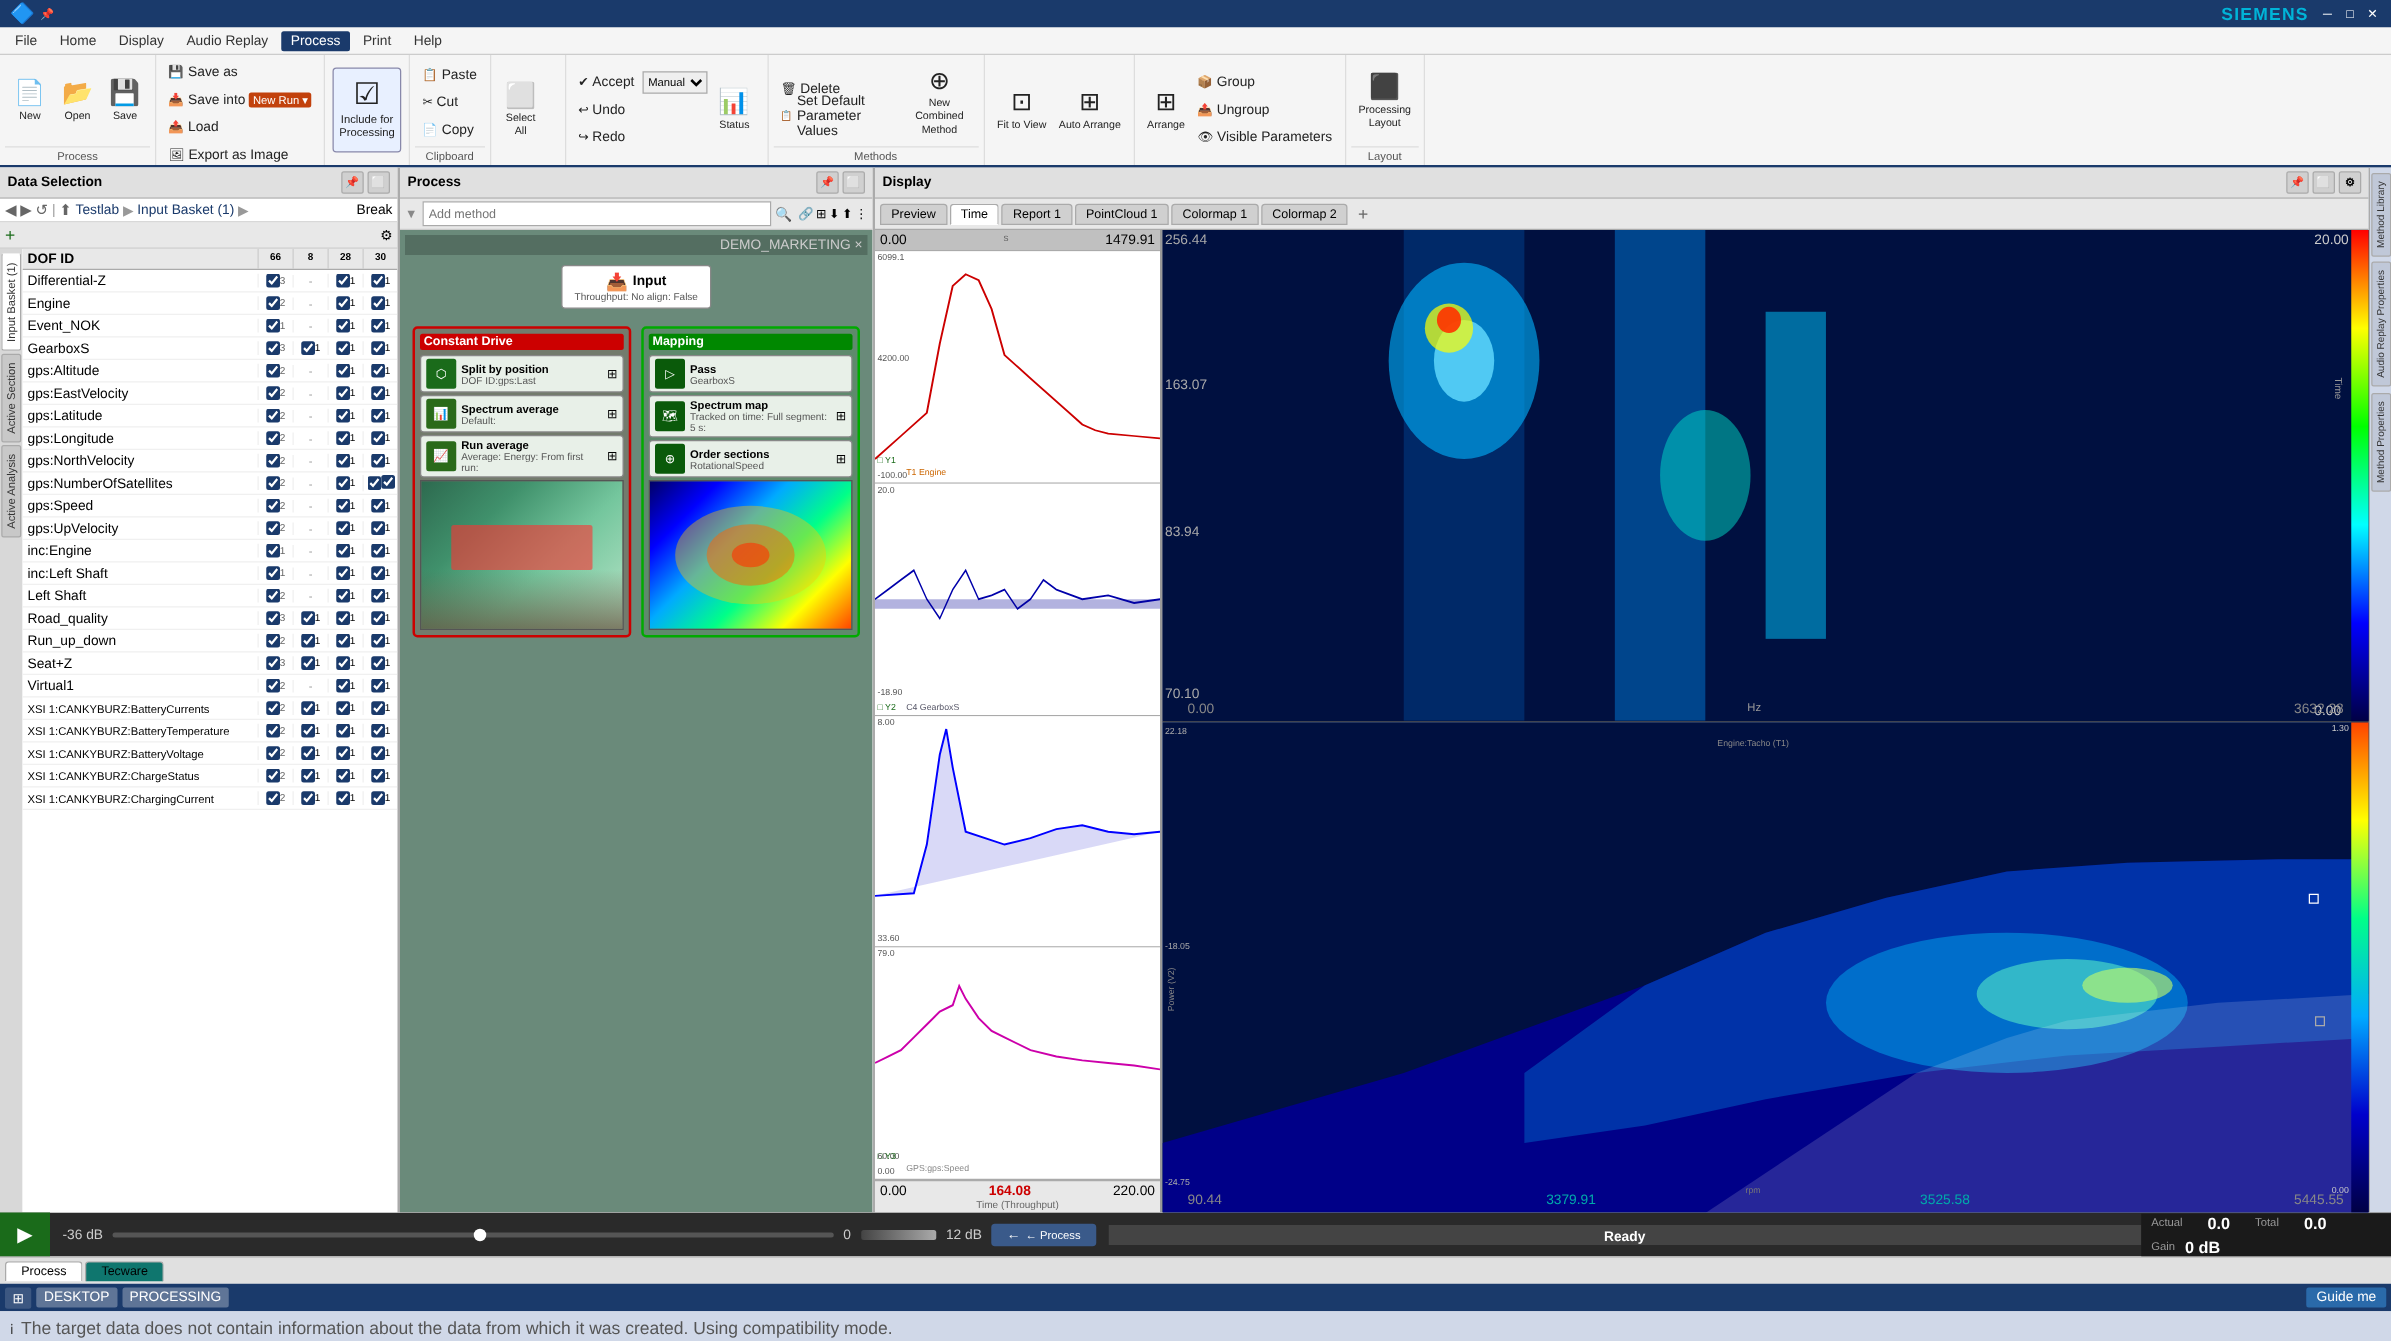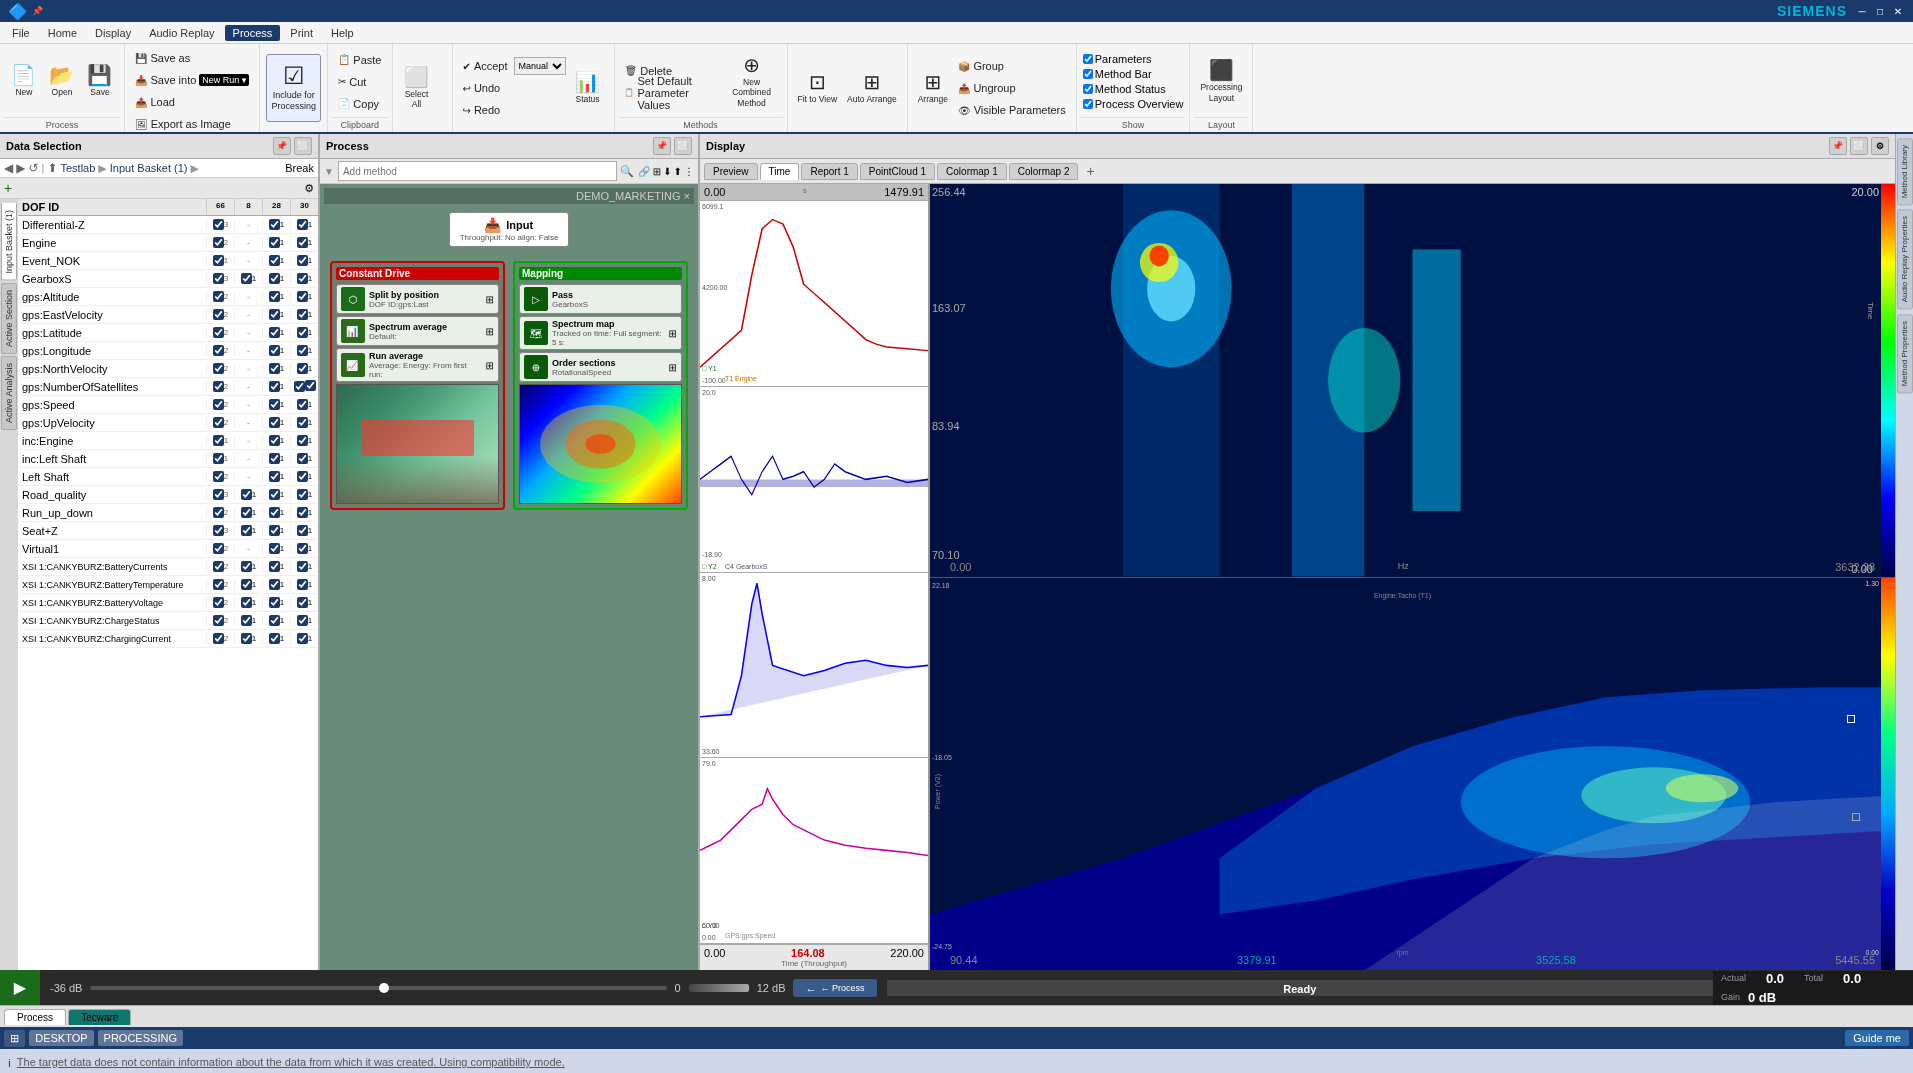--- a/index.html
+++ b/index.html
@@ -655,21 +655,21 @@
       </div>
     </div>
     <div class="ribbon-group-label">Process</div>
   </div>
 
   <div class="ribbon-group">
     <div class="ribbon-buttons">
       <div class="rb-vstack" style="gap:2px;">
         <div class="rb-btn-sm">💾 <span>Save as</span></div>
         <div class="rb-btn-sm">📥 <span>Save into</span>
-          <span style="font-size:9px;background:#000000;color:white;padding:1px 3px;border-radius:2px;">New Run ▾</span>
+          <span style="font-size:9px;background:#c2410c;color:white;padding:1px 3px;border-radius:2px;">New Run ▾</span>
         </div>
         <div class="rb-btn-sm">📤 <span>Load</span></div>
         <div class="rb-btn-sm">🖼 <span>Export as Image</span></div>
         <div class="rb-btn-sm">🔧 <span>Troubleshoot</span></div>
       </div>
     </div>
   </div>
 
   <div class="ribbon-group">
     <div class="ribbon-buttons">
@@ -753,43 +753,20 @@
         <span class="btn-label">Arrange</span>
       </div>
       <div class="rb-vstack" style="gap:2px;">
         <div class="rb-btn-sm">📦 <span>Group</span></div>
         <div class="rb-btn-sm">📤 <span>Ungroup</span></div>
         <div class="rb-btn-sm">👁 <span>Visible Parameters</span></div>
       </div>
     </div>
   </div>
 
-  <div class="ribbon-group">
-    <div class="ribbon-buttons">
-      <div class="rb-vstack" style="gap:3px;">
-        <div class="checkbox-row">
-          <input type="checkbox" checked="" style=""> 
-            <span>Parameters</span>
-        </div>
-        <div class="checkbox-row">
-          <input type="checkbox" checked="" style=""> 
-            <span>Method Bar</span>
-        </div>
-        <div class="checkbox-row">
-          <input type="checkbox" checked="" style=""> 
-            <span>Method Status</span>
-        </div>
-        <div class="checkbox-row">
-          <input type="checkbox" checked="" style=""> 
-            <span>Process Overview</span>
-        </div>
-      </div>
-    </div>
-    <div class="ribbon-group-label">Show</div>
-  </div>
 
   <div class="ribbon-group">
     <div class="ribbon-buttons">
       <div class="rb-btn" style="min-width:50px;">
         <span class="btn-icon">⬛</span>
         <span class="btn-label">Processing<br>Layout</span>
       </div>
     </div>
     <div class="ribbon-group-label">Layout</div>
   </div>
@@ -1648,15 +1625,15 @@
     <span>PROCESSING</span>
   </div>
   <div id="guide-btn">
     <span>Guide me</span>
   </div>
 </div>
 
 <div id="status-bar">
   <div id="status-left">
     <span>ℹ</span>
-    <span style="font-size:11px;color:#555;text-decoration:underline;">The target data does not contain information about the data from which it was created. Using compatibility mode.</span>
+    <span style="font-size:14px;color:#555;">The target data does not contain information about the data from which it was created. Using compatibility mode.</span>
   </div>
 </div>
 
 </body></html>

